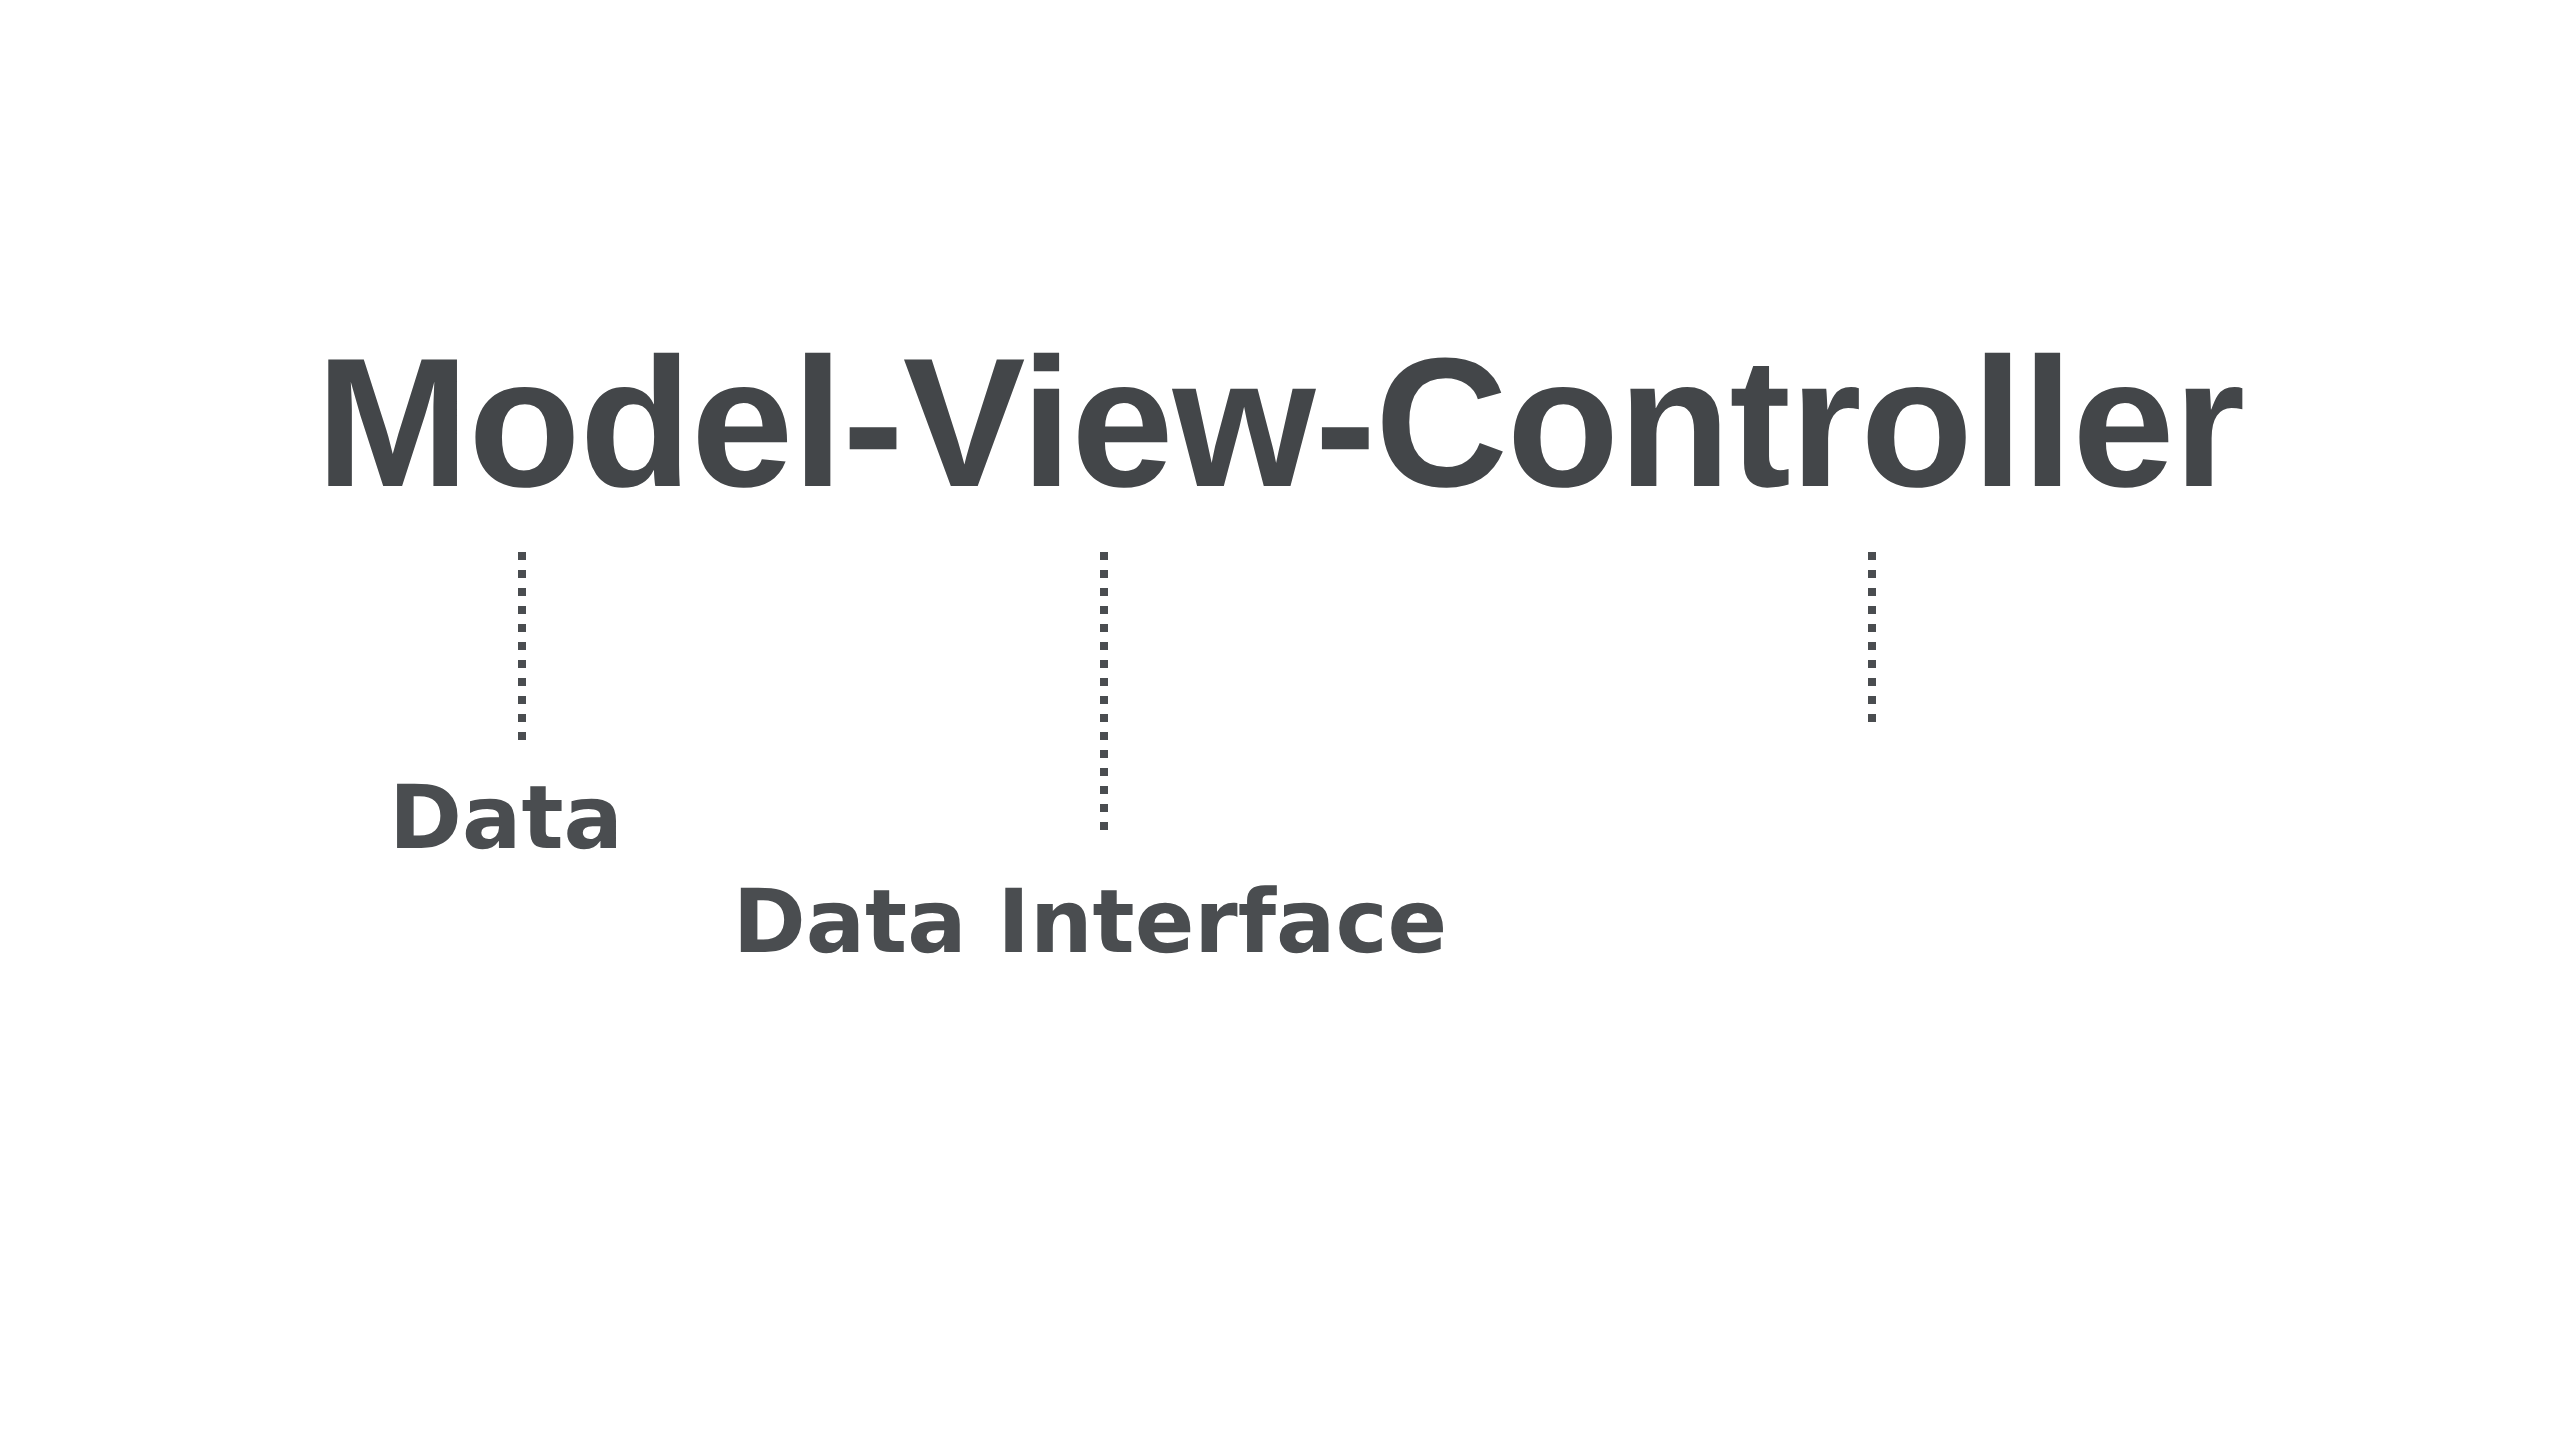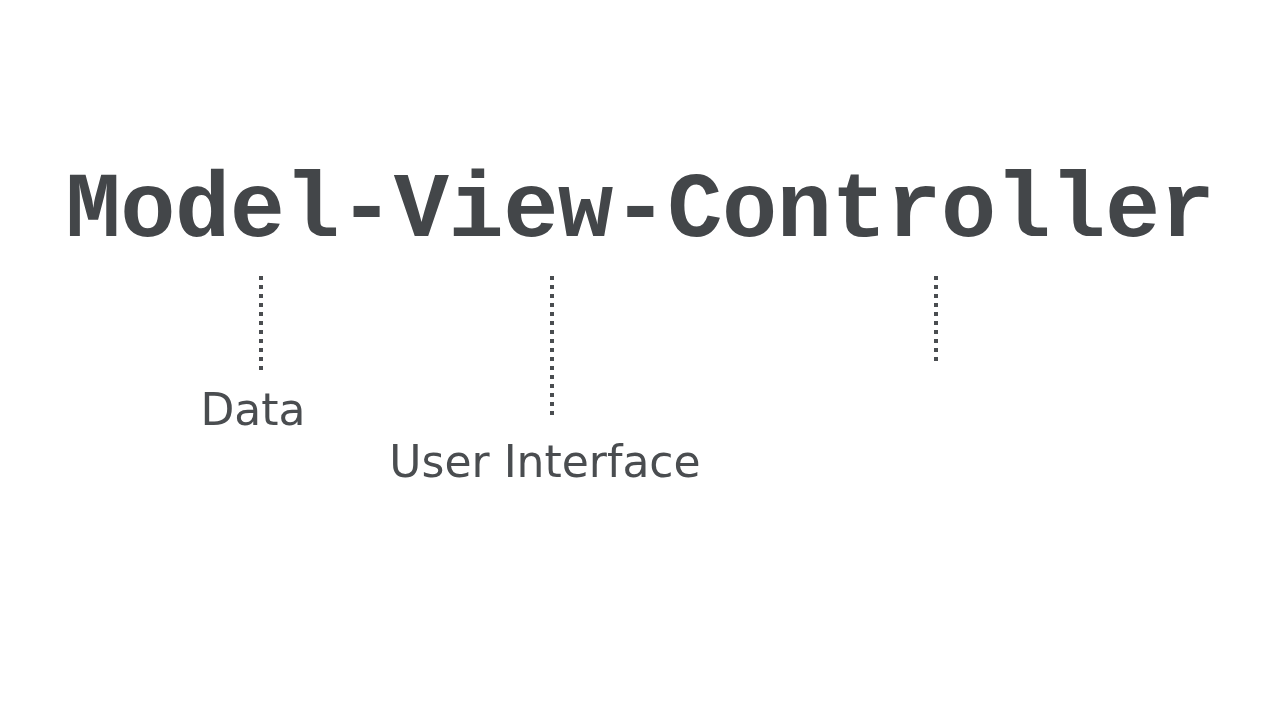--- a/index.html
+++ b/index.html
@@ -22,21 +22,21 @@
     background: #ffffff;
   }
 
   
   .title {
     position: absolute;
     left: 0;
     top: 160px;
     width: 1280px;
     text-align: center;
-    font-family: Liberation Mono, monospace;
+    font-family: Liberation Sans, sans-serif;
     font-weight: 700;
     font-size: 92px;
     line-height: 104px;
     letter-spacing: -0.5px;
     color: #434649;
     white-space: nowrap;
   }
 
   
   .connector {
@@ -67,21 +67,21 @@
   .connector-controller {
     left: 934px;
     top: 276px;
     height: 90px;
   }
 
   
   .leaf-label {
     position: absolute;
     font-family: "DejaVu Sans", "Liberation Sans", sans-serif;
-    font-weight: 400;
+    font-weight: 700;
     font-size: 44px;
     line-height: 52px;
     color: #4a4d50;
     white-space: nowrap;
     text-align: center;
   }
 
   .leaf-data {
     left: 53px;
     top: 384px;
@@ -108,16 +108,16 @@
   <div class="title">Model-View-Controller</div>
 
   <div class="connector connector-model"></div>
 
   <div class="connector connector-view"></div>
 
   <div class="connector connector-controller"></div>
 
   <div class="leaf-label leaf-data">Data</div>
 
-  <div class="leaf-label leaf-ui">User Interface</div>
+  <div class="leaf-label leaf-ui">Data Interface</div>
 
 
 </div>
 
 </body></html>

